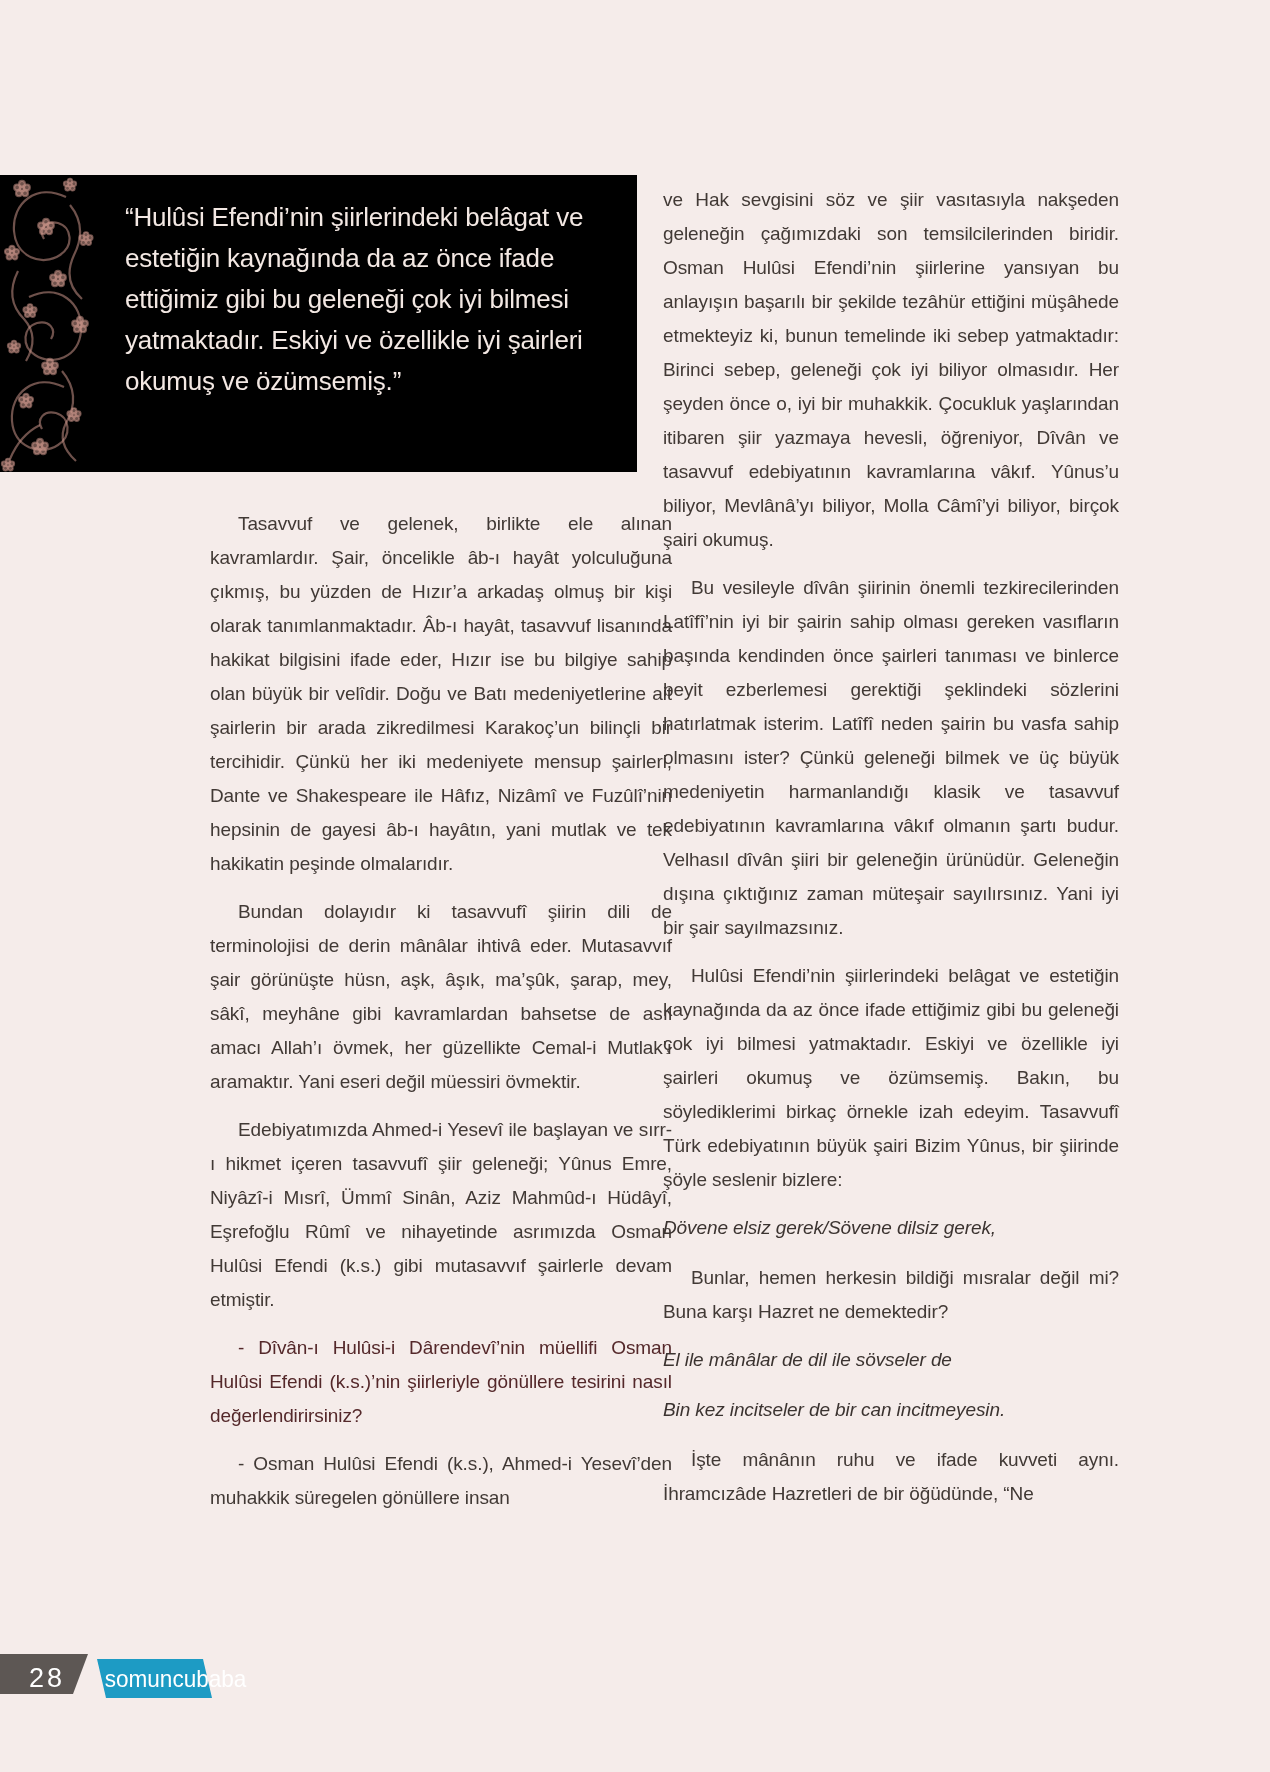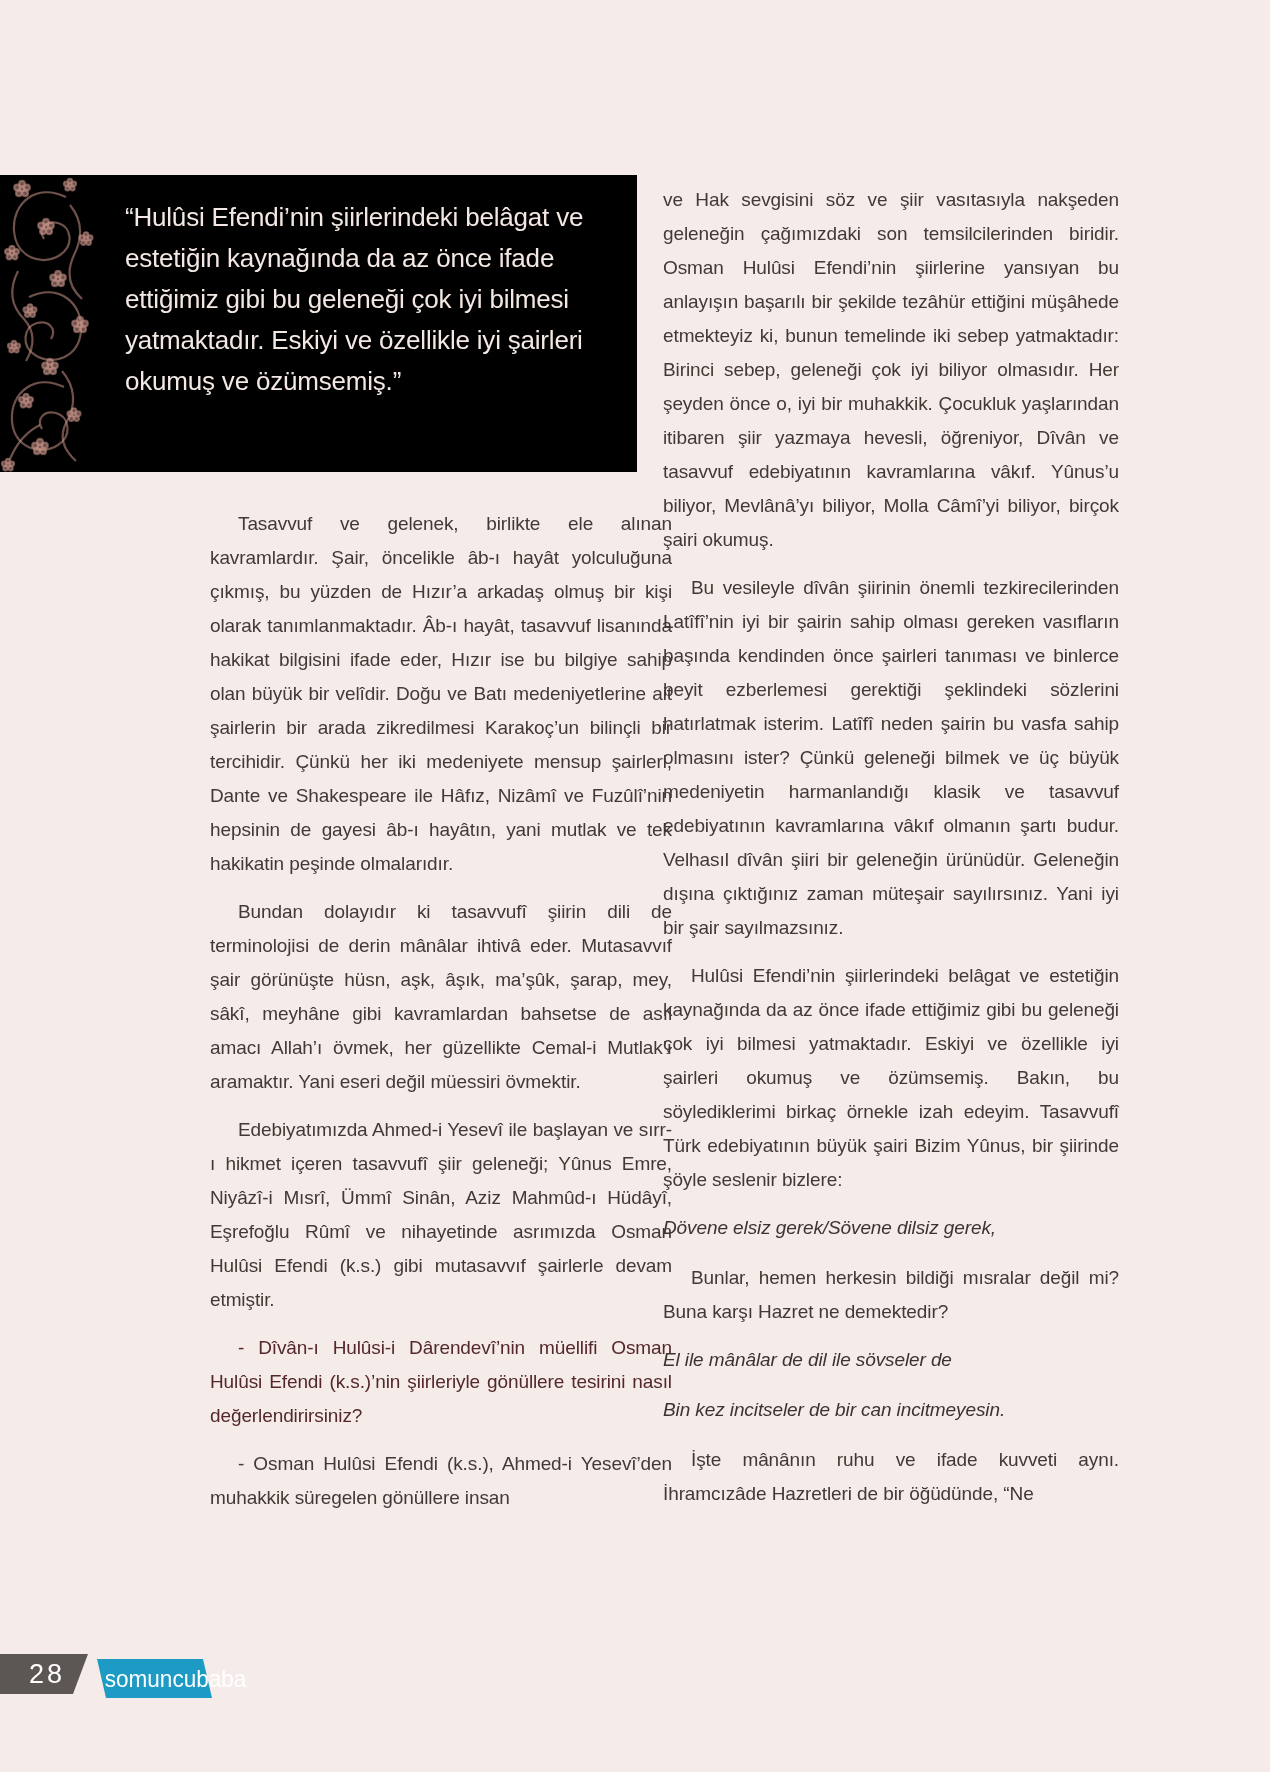--- a/index.html
+++ b/index.html
@@ -30,21 +30,21 @@
   .para{margin:0 0 14px 0;text-indent:28px;}
   .para.noindent{text-indent:0;}
   .para.poem{font-style:italic;text-align:left;text-indent:0;margin-bottom:16px;color:#3b3330;}
   .para.question{color:#54282a;font-weight:normal;}
   
   .footer-number{
     position:absolute;left:0;top:1654px;width:88px;height:40px;
     background:#5d5754;color:#ffffff;
     clip-path:polygon(0 0,100% 0,calc(100% - 15px) 100%,0 100%);
     font-size:27px;font-weight:300;letter-spacing:3px;
-    display:flex;align-items:center;justify-content:center;
+    display:flex;align-items:flex-end;justify-content:center;
     padding-left:6px;box-sizing:border-box;
   }
   .footer-logo{
     position:absolute;left:97px;top:1659px;width:106px;height:39px;
     background:#1d9bc4;transform:skewX(13deg);transform-origin:top left;
   }
   .footer-logo span{
     display:block;transform:skewX(-13deg) scaleX(0.94);
     color:#ffffff;font-size:24px;font-weight:300;line-height:39px;
     text-align:center;letter-spacing:0px;

